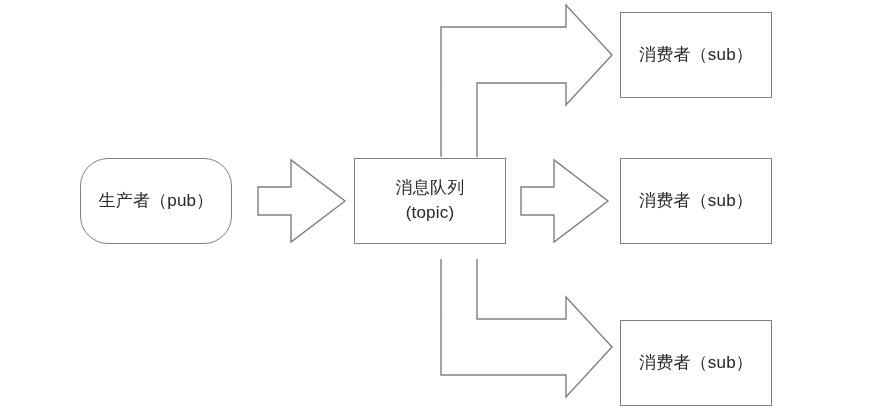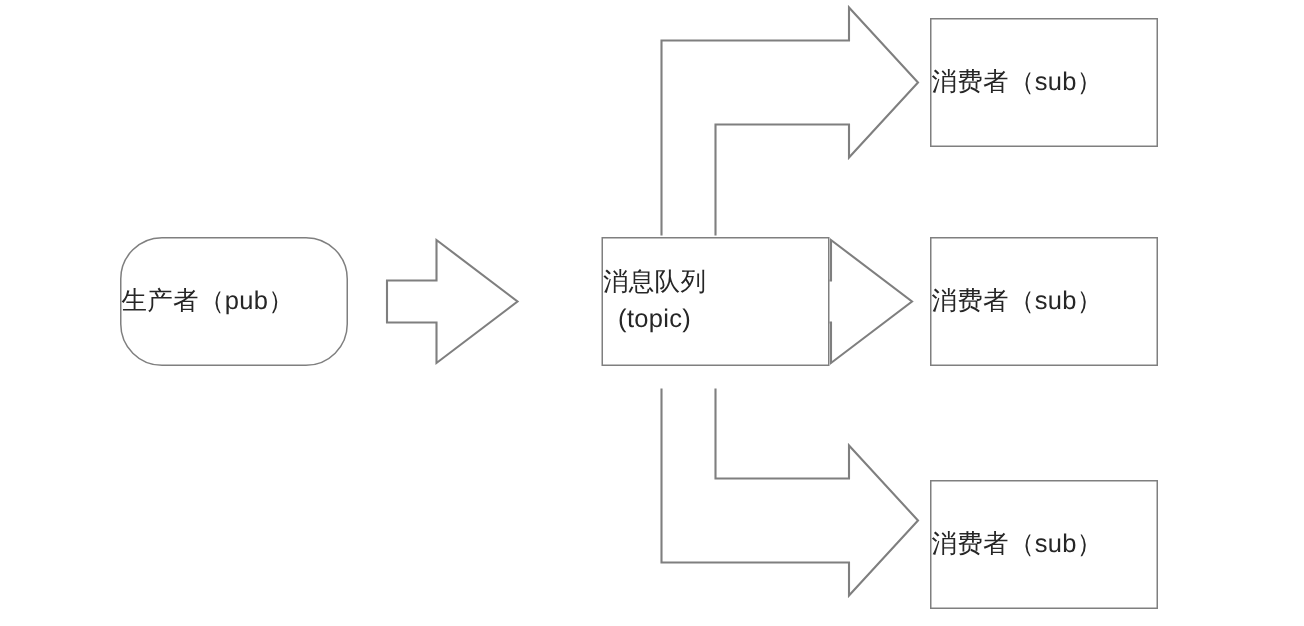--- a/index.html
+++ b/index.html
@@ -22,31 +22,32 @@
     left: 0;
     top: 0;
   }
   .node-box {
     position: absolute;
     box-sizing: border-box;
     border: 1.4px solid #7f7f7f;
     background: #ffffff;
     display: flex;
     align-items: center;
+    justify-content: center;
     text-align: center;
     color: #262626;
     font-size: 17px;
     line-height: 1.45;
   }
   .node-label {
     white-space: pre-line;
     letter-spacing: 0.2px;
   }
   .box-producer { left: 80px;  top: 158px; width: 152px; height: 86px; border-radius: 28px; }
-  .box-topic    { left: 354px; top: 158px; width: 152px; height: 86px; margin-left: 47px; }
+  .box-topic    { left: 354px; top: 158px; width: 152px; height: 86px; }
   .box-sub-1    { left: 620px; top: 12px;  width: 152px; height: 86px; }
   .box-sub-2    { left: 620px; top: 158px; width: 152px; height: 86px; }
   .box-sub-3    { left: 620px; top: 320px; width: 152px; height: 86px; }
 </style>
 </head>
 <body>
 
 <div id="canvas">
 
   <svg width="869" height="417" viewBox="0 0 869 417" xmlns="http://www.w3.org/2000/svg">

